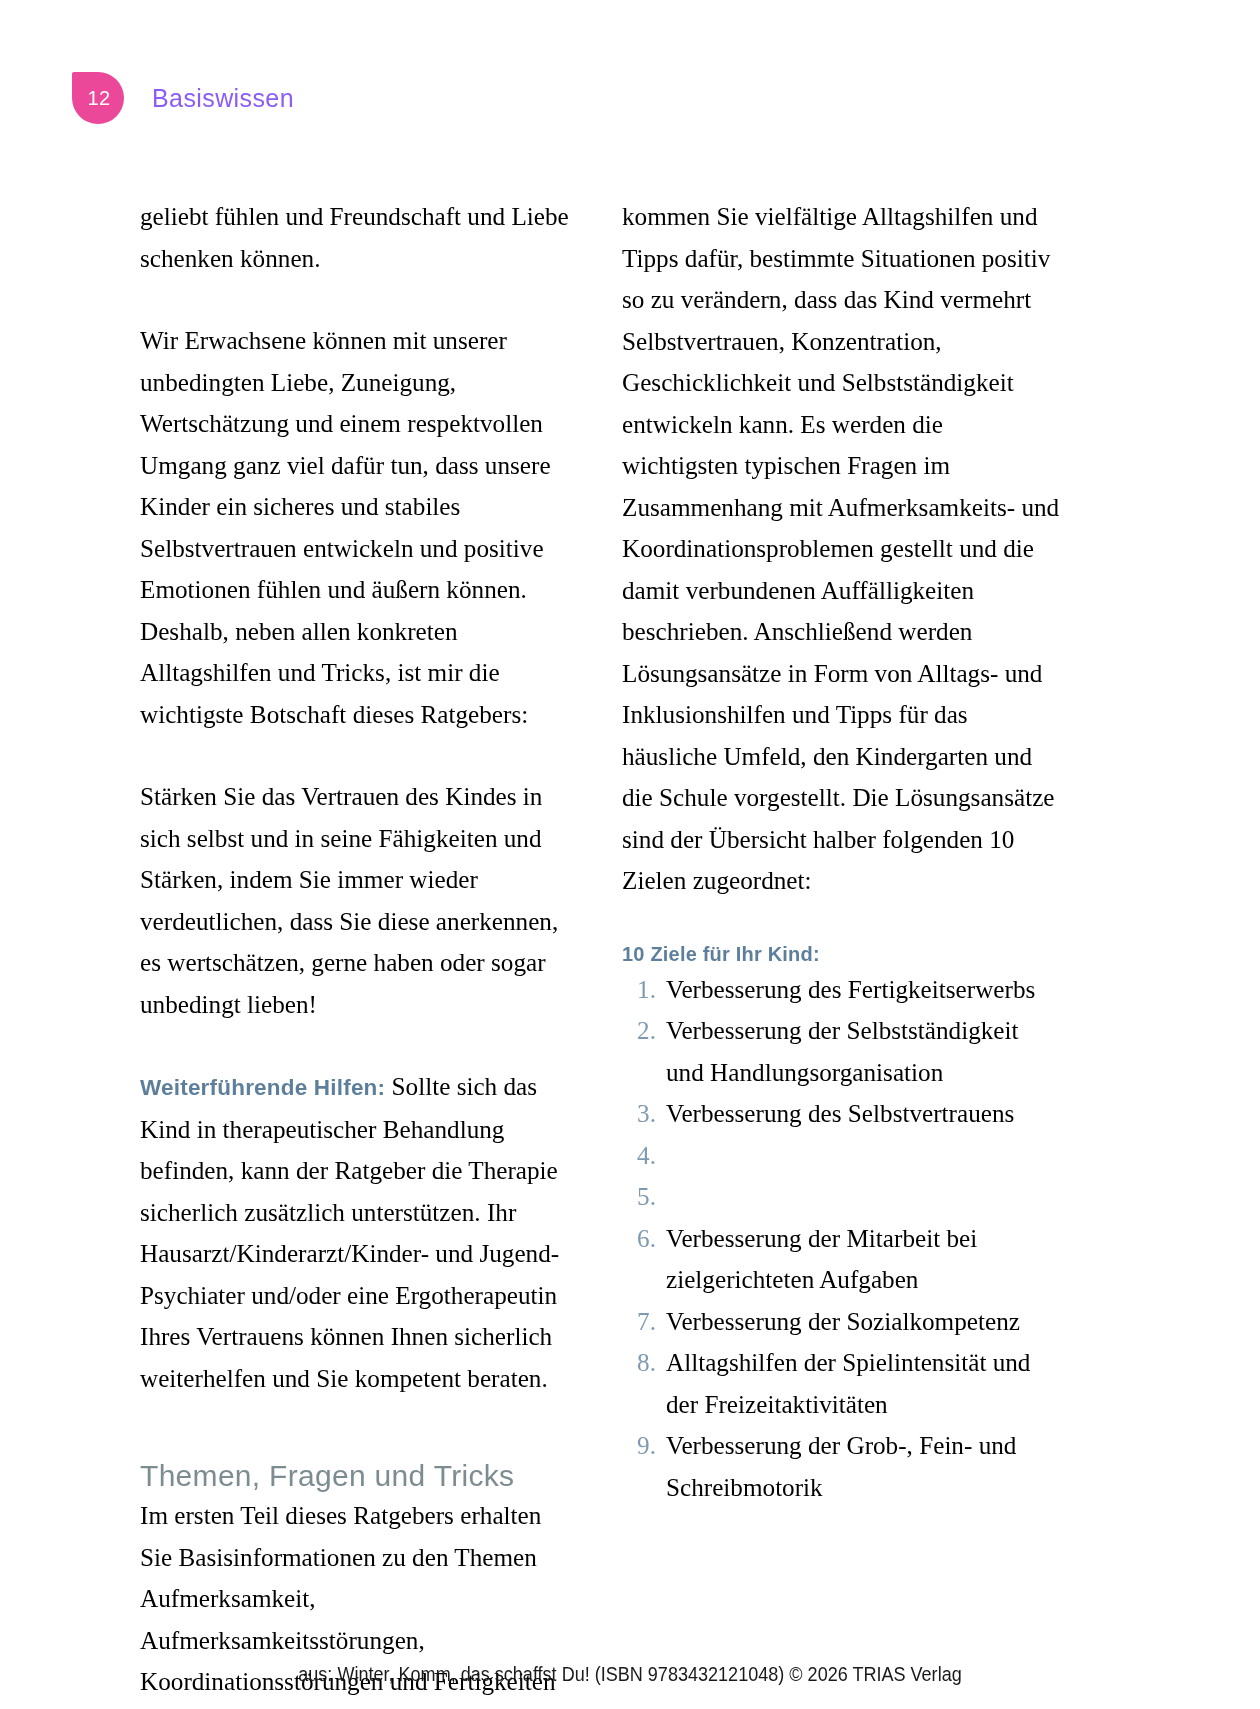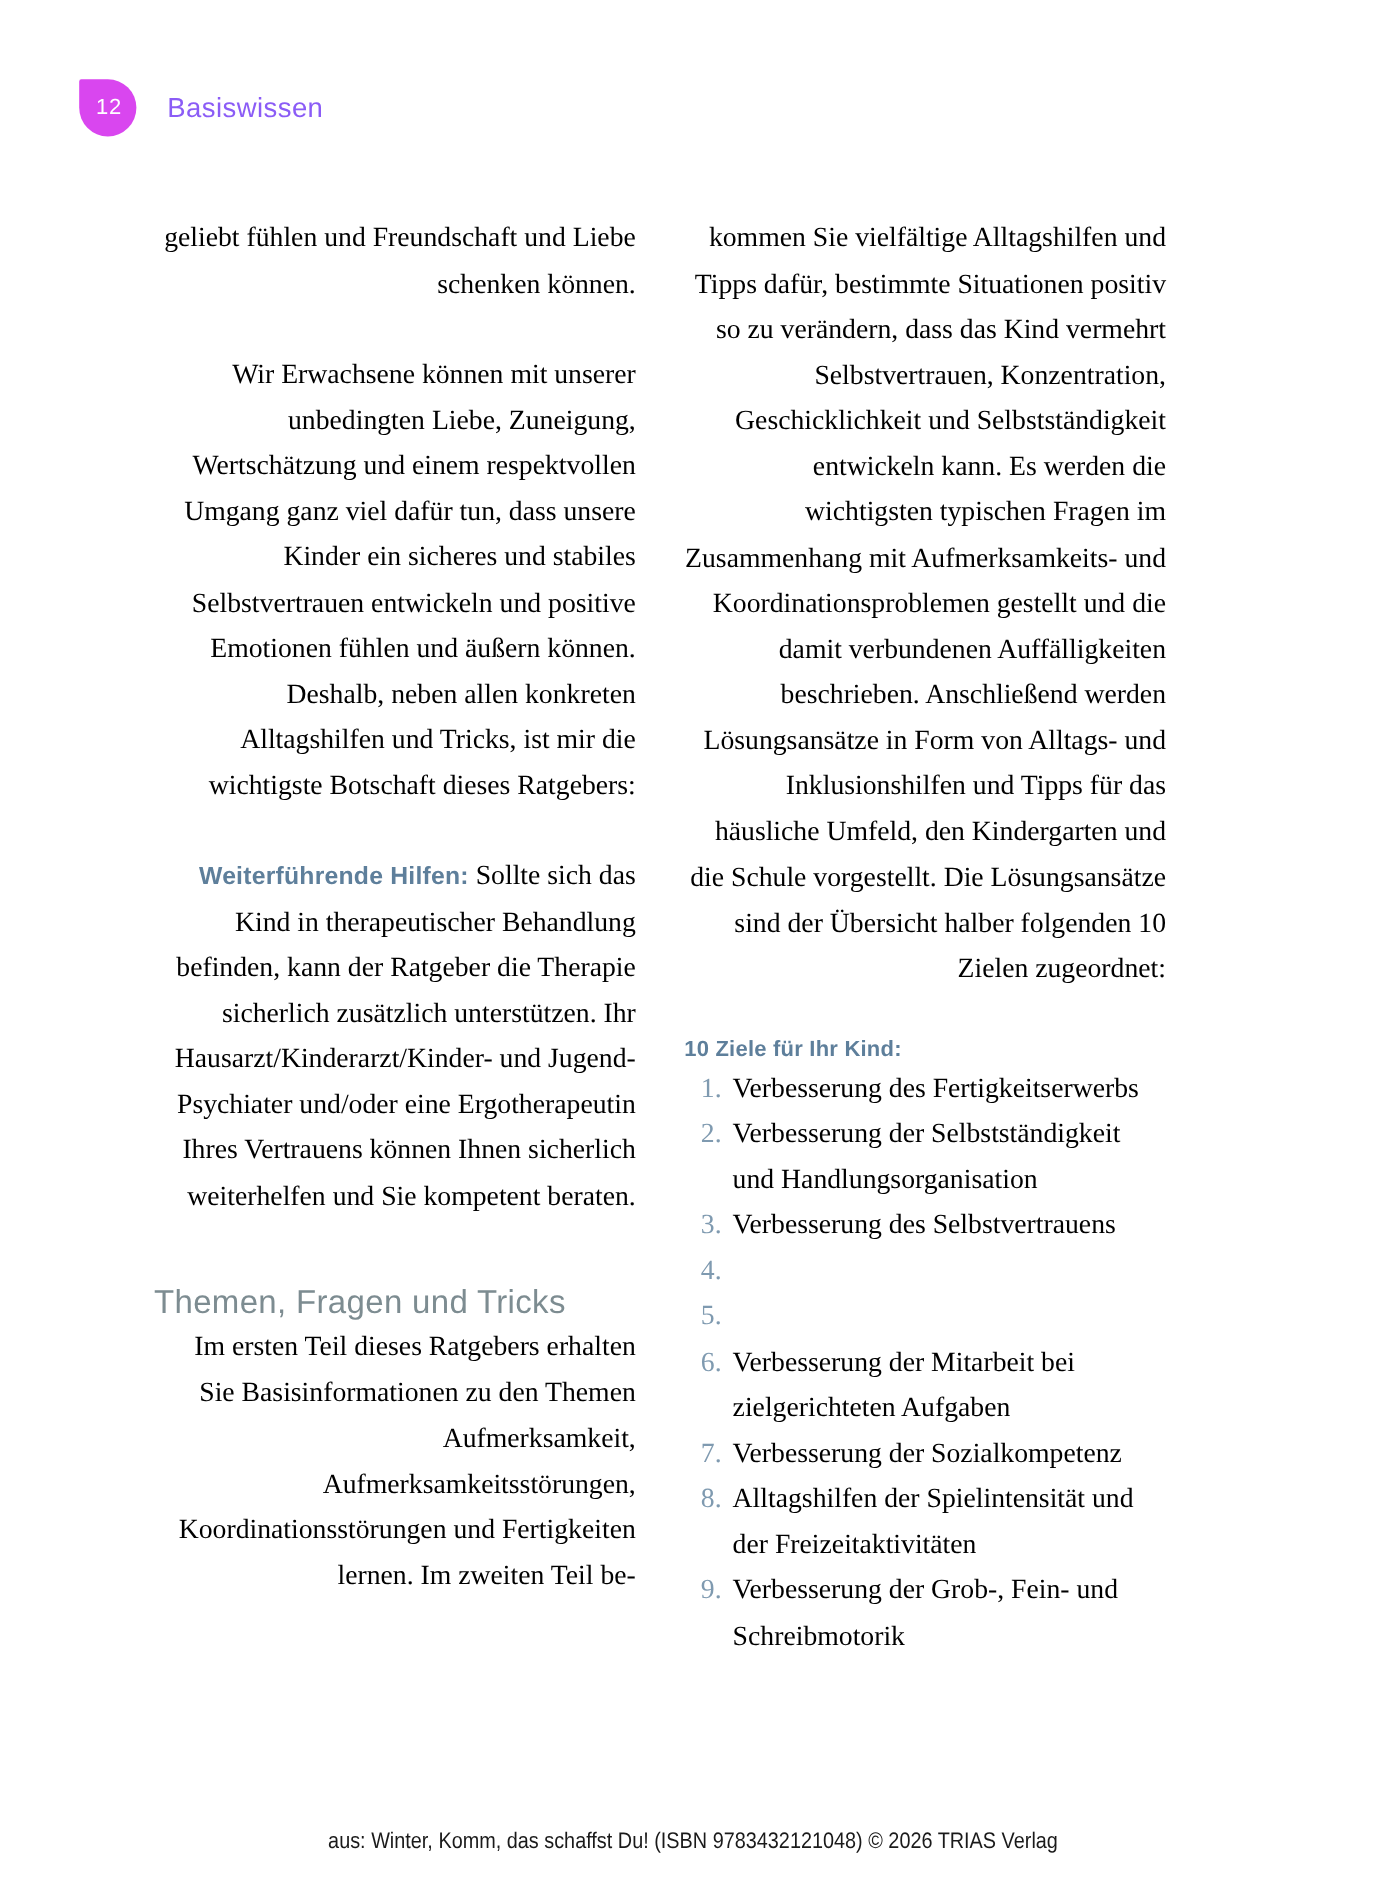--- a/index.html
+++ b/index.html
@@ -21,21 +21,21 @@
   .page-header {
     position: absolute;
     top: 72px;
     left: 72px;
     display: flex;
     align-items: center;
   }
   .page-badge {
     width: 52px;
     height: 52px;
-    background: #d946ef;
+    background: #ec4899;
     border-radius: 2px 26px 26px 26px;
     color: #ffffff;
     font-family: "Liberation Sans", "DejaVu Sans", sans-serif;
     font-size: 20px;
     line-height: 52px;
     text-align: center;
     letter-spacing: 0.5px;
     box-sizing: border-box;
     padding-left: 2px;
   }
@@ -60,21 +60,21 @@
     width: 438px;
   }
   .col-right {
     width: 438px;
   }
 
   p.body, .list-item {
     font-size: 25.2px;
     line-height: 41.5px;
     margin: 0;
-    text-align: right;
+    text-align: left;
     -webkit-hyphens: none;
     hyphens: none;
   }
   p.body + p.body {
     margin-top: 41px;
   }
   .tight-follow {
     margin-top: 0 !important;
   }
 
@@ -150,20 +150,21 @@
 </div>
 
 <div class="columns">
 
   <div class="col">
 
     <p class="body">geliebt fühlen und Freundschaft und Liebe schenken können.</p>
 
     <p class="body">Wir Erwachsene können mit unserer unbedingten Liebe, Zuneigung, Wertschätzung und einem respektvollen Umgang ganz viel dafür tun, dass unsere Kinder ein sicheres und stabiles Selbstvertrauen entwickeln und positive Emotionen fühlen und äußern können. Deshalb, neben allen konkreten Alltagshilfen und Tricks, ist mir die wichtigste Botschaft dieses Ratgebers:</p>
 
+    <p class="body">Stärken Sie das Vertrauen des Kindes in sich selbst und in seine Fähigkeiten und Stärken, indem Sie immer wieder verdeutlichen, dass Sie diese anerkennen, es wertschätzen, gerne haben oder sogar unbedingt lieben!</p>
 
     <p class="body"><span class="runin">Weiterführende Hilfen:</span><span> Sollte sich das Kind in therapeutischer Behandlung befinden, kann der Ratgeber die Therapie sicherlich zusätzlich unterstützen. Ihr Hausarzt/Kinderarzt/Kinder- und Jugend-Psychiater und/oder eine Ergotherapeutin Ihres Vertrauens können Ihnen sicherlich weiterhelfen und Sie kompetent beraten.</span></p>
 
     <div class="spacer-lg"></div>
 
     <h2 class="section-title">Themen, Fragen und Tricks</h2>
 
     <p class="body tight-follow">Im ersten Teil dieses Ratgebers erhalten Sie Basisinformationen zu den Themen Aufmerksamkeit, Aufmerksamkeitsstörungen, Koordinationsstörungen und Fertigkeiten lernen. Im zweiten Teil be-</p>
 
   </div>

